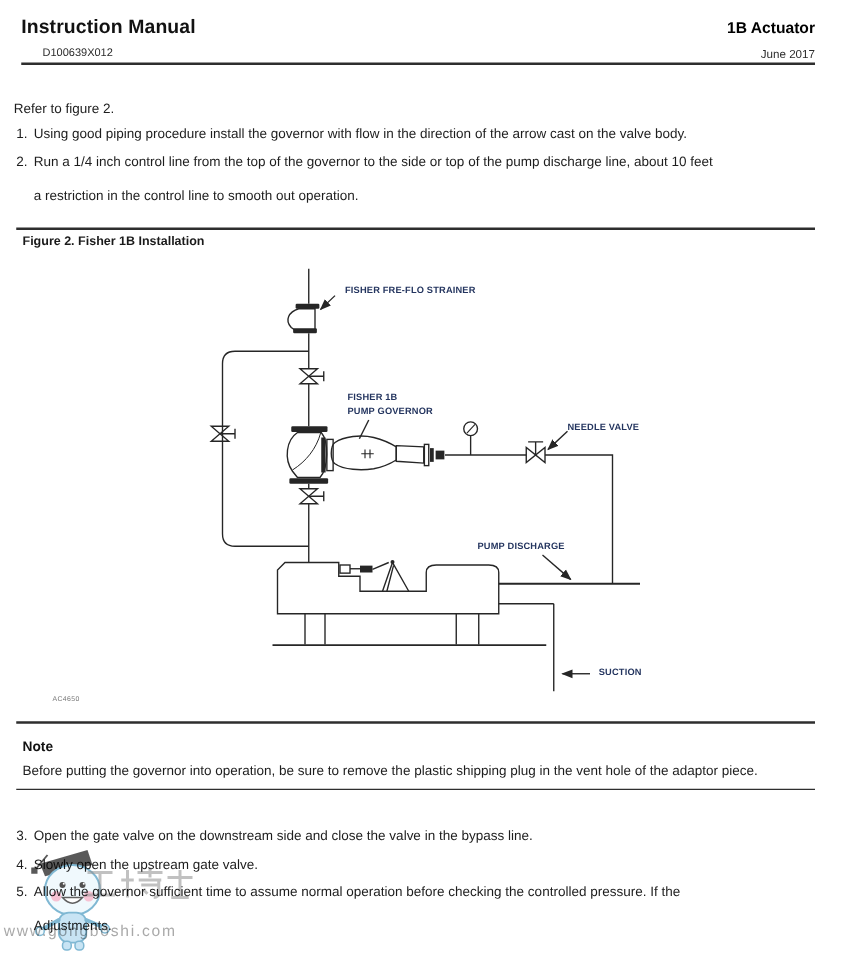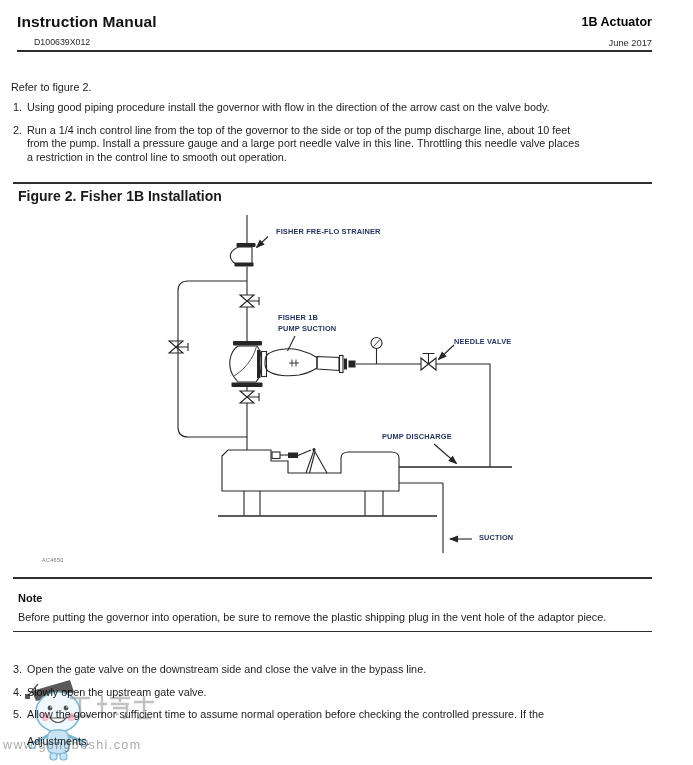--- a/index.html
+++ b/index.html
@@ -9,21 +9,21 @@
   }
   .abs{position:absolute;}
   .h-title{font-size:15.5px;font-weight:bold;color:#121212;letter-spacing:.1px;}
   .h-doc{font-size:8.8px;color:#2b2b2b;}
   .h-prod{font-size:12.5px;font-weight:bold;color:#000000;text-align:right;}
   .h-date{font-size:9.3px;color:#2b2b2b;text-align:right;}
   .rule{background:#2e2e2e;}
   .body-text{font-size:10.8px;line-height:13.5px;color:#1d1d1d;}
   .step-num{font-size:10.8px;color:#1d1d1d;}
   .step-line{font-size:10.8px;color:#1d1d1d;white-space:nowrap;}
-  .caption{font-size:14px;font-weight:bold;color:#1a1a1a;}
+  .caption{font-size:10px;font-weight:bold;color:#1a1a1a;}
   .note-h{font-size:11px;font-weight:bold;color:#121212;}
   .fig-label{font-size:7.4px;font-weight:bold;color:#24355f;letter-spacing:.15px;white-space:nowrap;z-index:3;}
   .fig-code{font-size:5.5px;color:#777;letter-spacing:.3px;}
   .diagram-svg{position:absolute;left:0;top:0;width:693px;height:765px;z-index:2;pointer-events:none;}
   .text-layer{position:absolute;left:0;top:0;width:693px;height:540px;z-index:4;}
   .wm{position:absolute;z-index:6;mix-blend-mode:multiply;}
   .wm-url{font-size:12.5px;letter-spacing:1.4px;color:#9a9a9a;opacity:.85;white-space:nowrap;}
   .wm-cn-hidden{color:transparent;font-size:20px;letter-spacing:6px;}
 </style>
 </head>
@@ -113,30 +113,29 @@
     <div class="abs h-date" style="right:41px;top:38px;">June 2017</div>
     <div class="abs rule" style="left:17px;top:49.5px;width:635px;height:2.4px;"></div>
 
     <div class="abs body-text" style="left:11px;top:81px;">Refer to figure 2.</div>
 
     <div class="abs step-num" style="left:13px;top:101px;">1.</div>
     <div class="abs step-line" style="left:27px;top:101px;">Using good piping procedure install the governor with flow in the direction of the arrow cast on the valve body.</div>
 
     <div class="abs step-num" style="left:13px;top:124px;">2.</div>
     <div class="abs step-line" style="left:27px;top:124px;">Run a 1/4 inch control line from the top of the governor to the side or top of the pump discharge line, about 10 feet</div>
-    <div class="abs step-line" style="left:27px;top:137.4px;">from the pump. Install a pressure gauge and a large port needle valve in this line. Throttling this needle valve places</div>
     <div class="abs step-line" style="left:27px;top:150.8px;">a restriction in the control line to smooth out operation.</div>
 
     <div class="abs rule" style="left:13px;top:182px;width:639px;height:1.6px;"></div>
     <div class="abs caption" style="left:18px;top:187.5px;">Figure 2. Fisher 1B Installation</div>
 
     <div class="abs fig-label" style="left:276px;top:227px;">FISHER FRE-FLO STRAINER</div>
     <div class="abs fig-label" style="left:278px;top:312px;line-height:11px;">
       <div>FISHER 1B</div>
-      <div>PUMP SUCTION</div>
+      <div>PUMP GOVERNOR</div>
     </div>
     <div class="abs fig-label" style="left:454px;top:337px;">NEEDLE VALVE</div>
     <div class="abs fig-label" style="left:382px;top:432px;">PUMP DISCHARGE</div>
     <div class="abs fig-label" style="left:479px;top:533px;">SUCTION</div>
     <div class="abs fig-code" style="left:42px;top:557px;">AC4650</div>
 
     <div class="abs rule" style="left:13px;top:577px;width:639px;height:2px;"></div>
     <div class="abs note-h" style="left:18px;top:592px;">Note</div>
     <div class="abs body-text" style="left:18px;top:611px;">Before putting the governor into operation, be sure to remove the plastic shipping plug in the vent hole of the adaptor piece.</div>
     <div class="abs rule" style="left:13px;top:630.5px;width:639px;height:1.6px;"></div>

